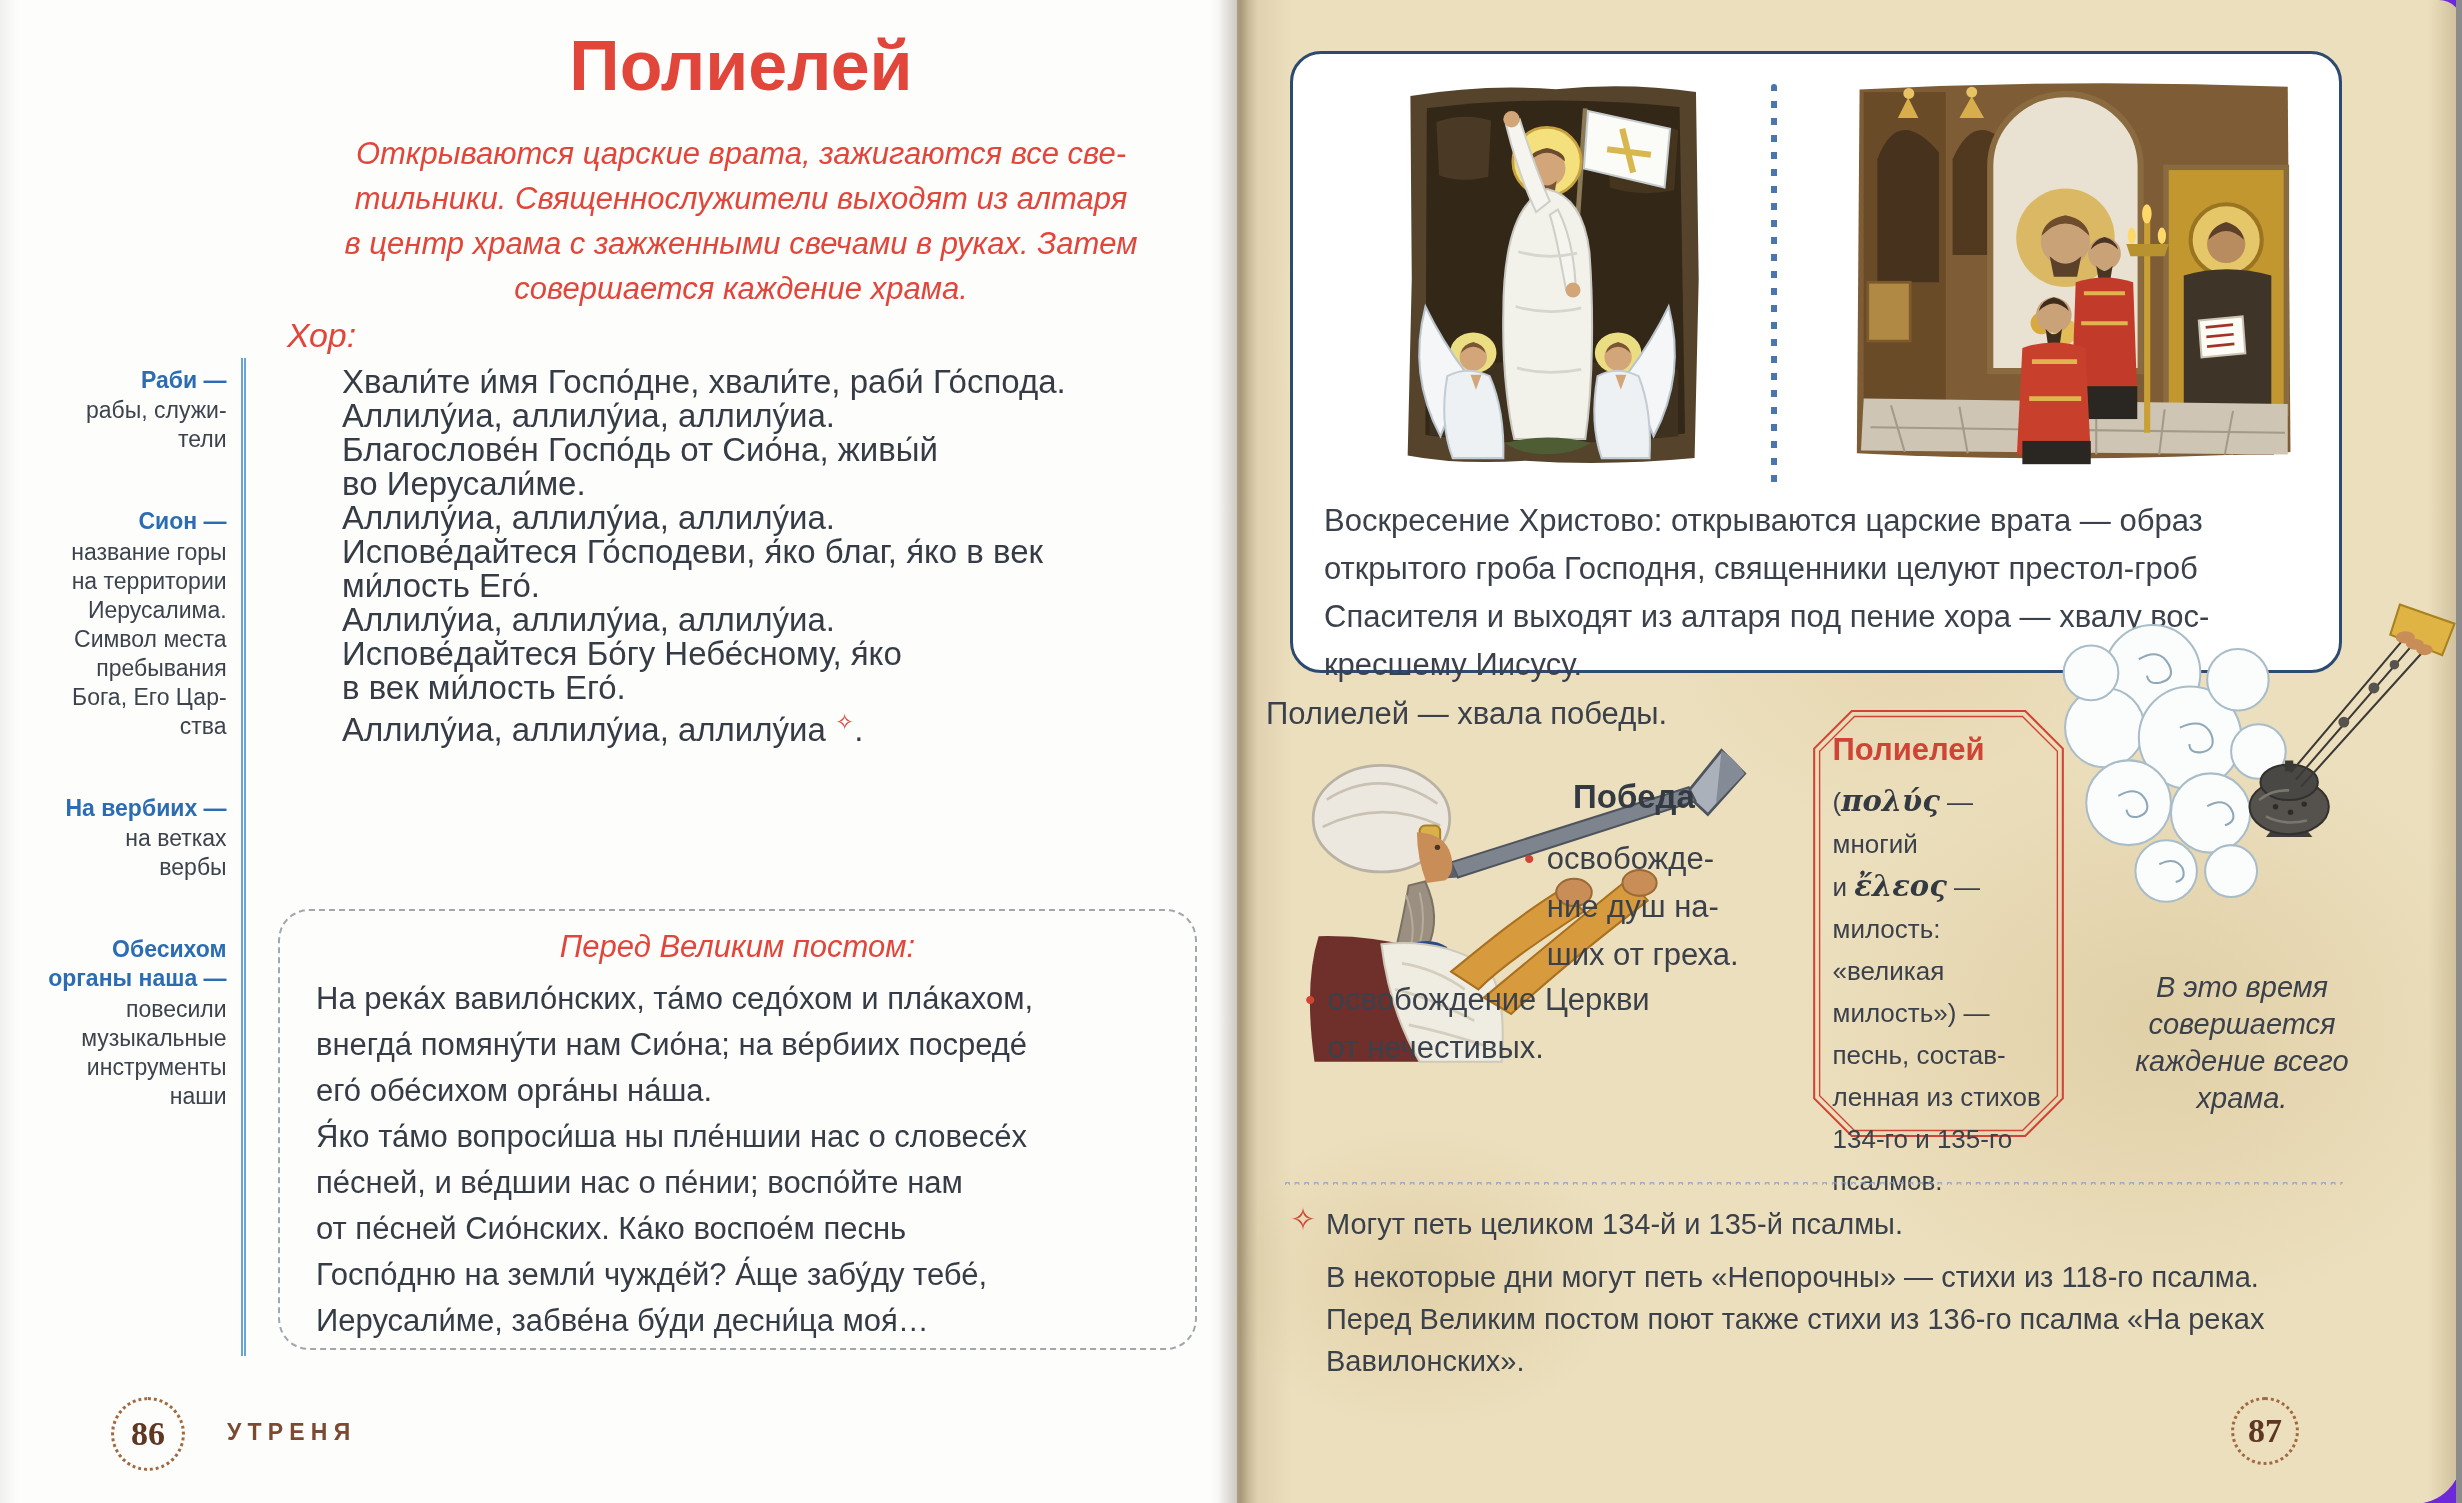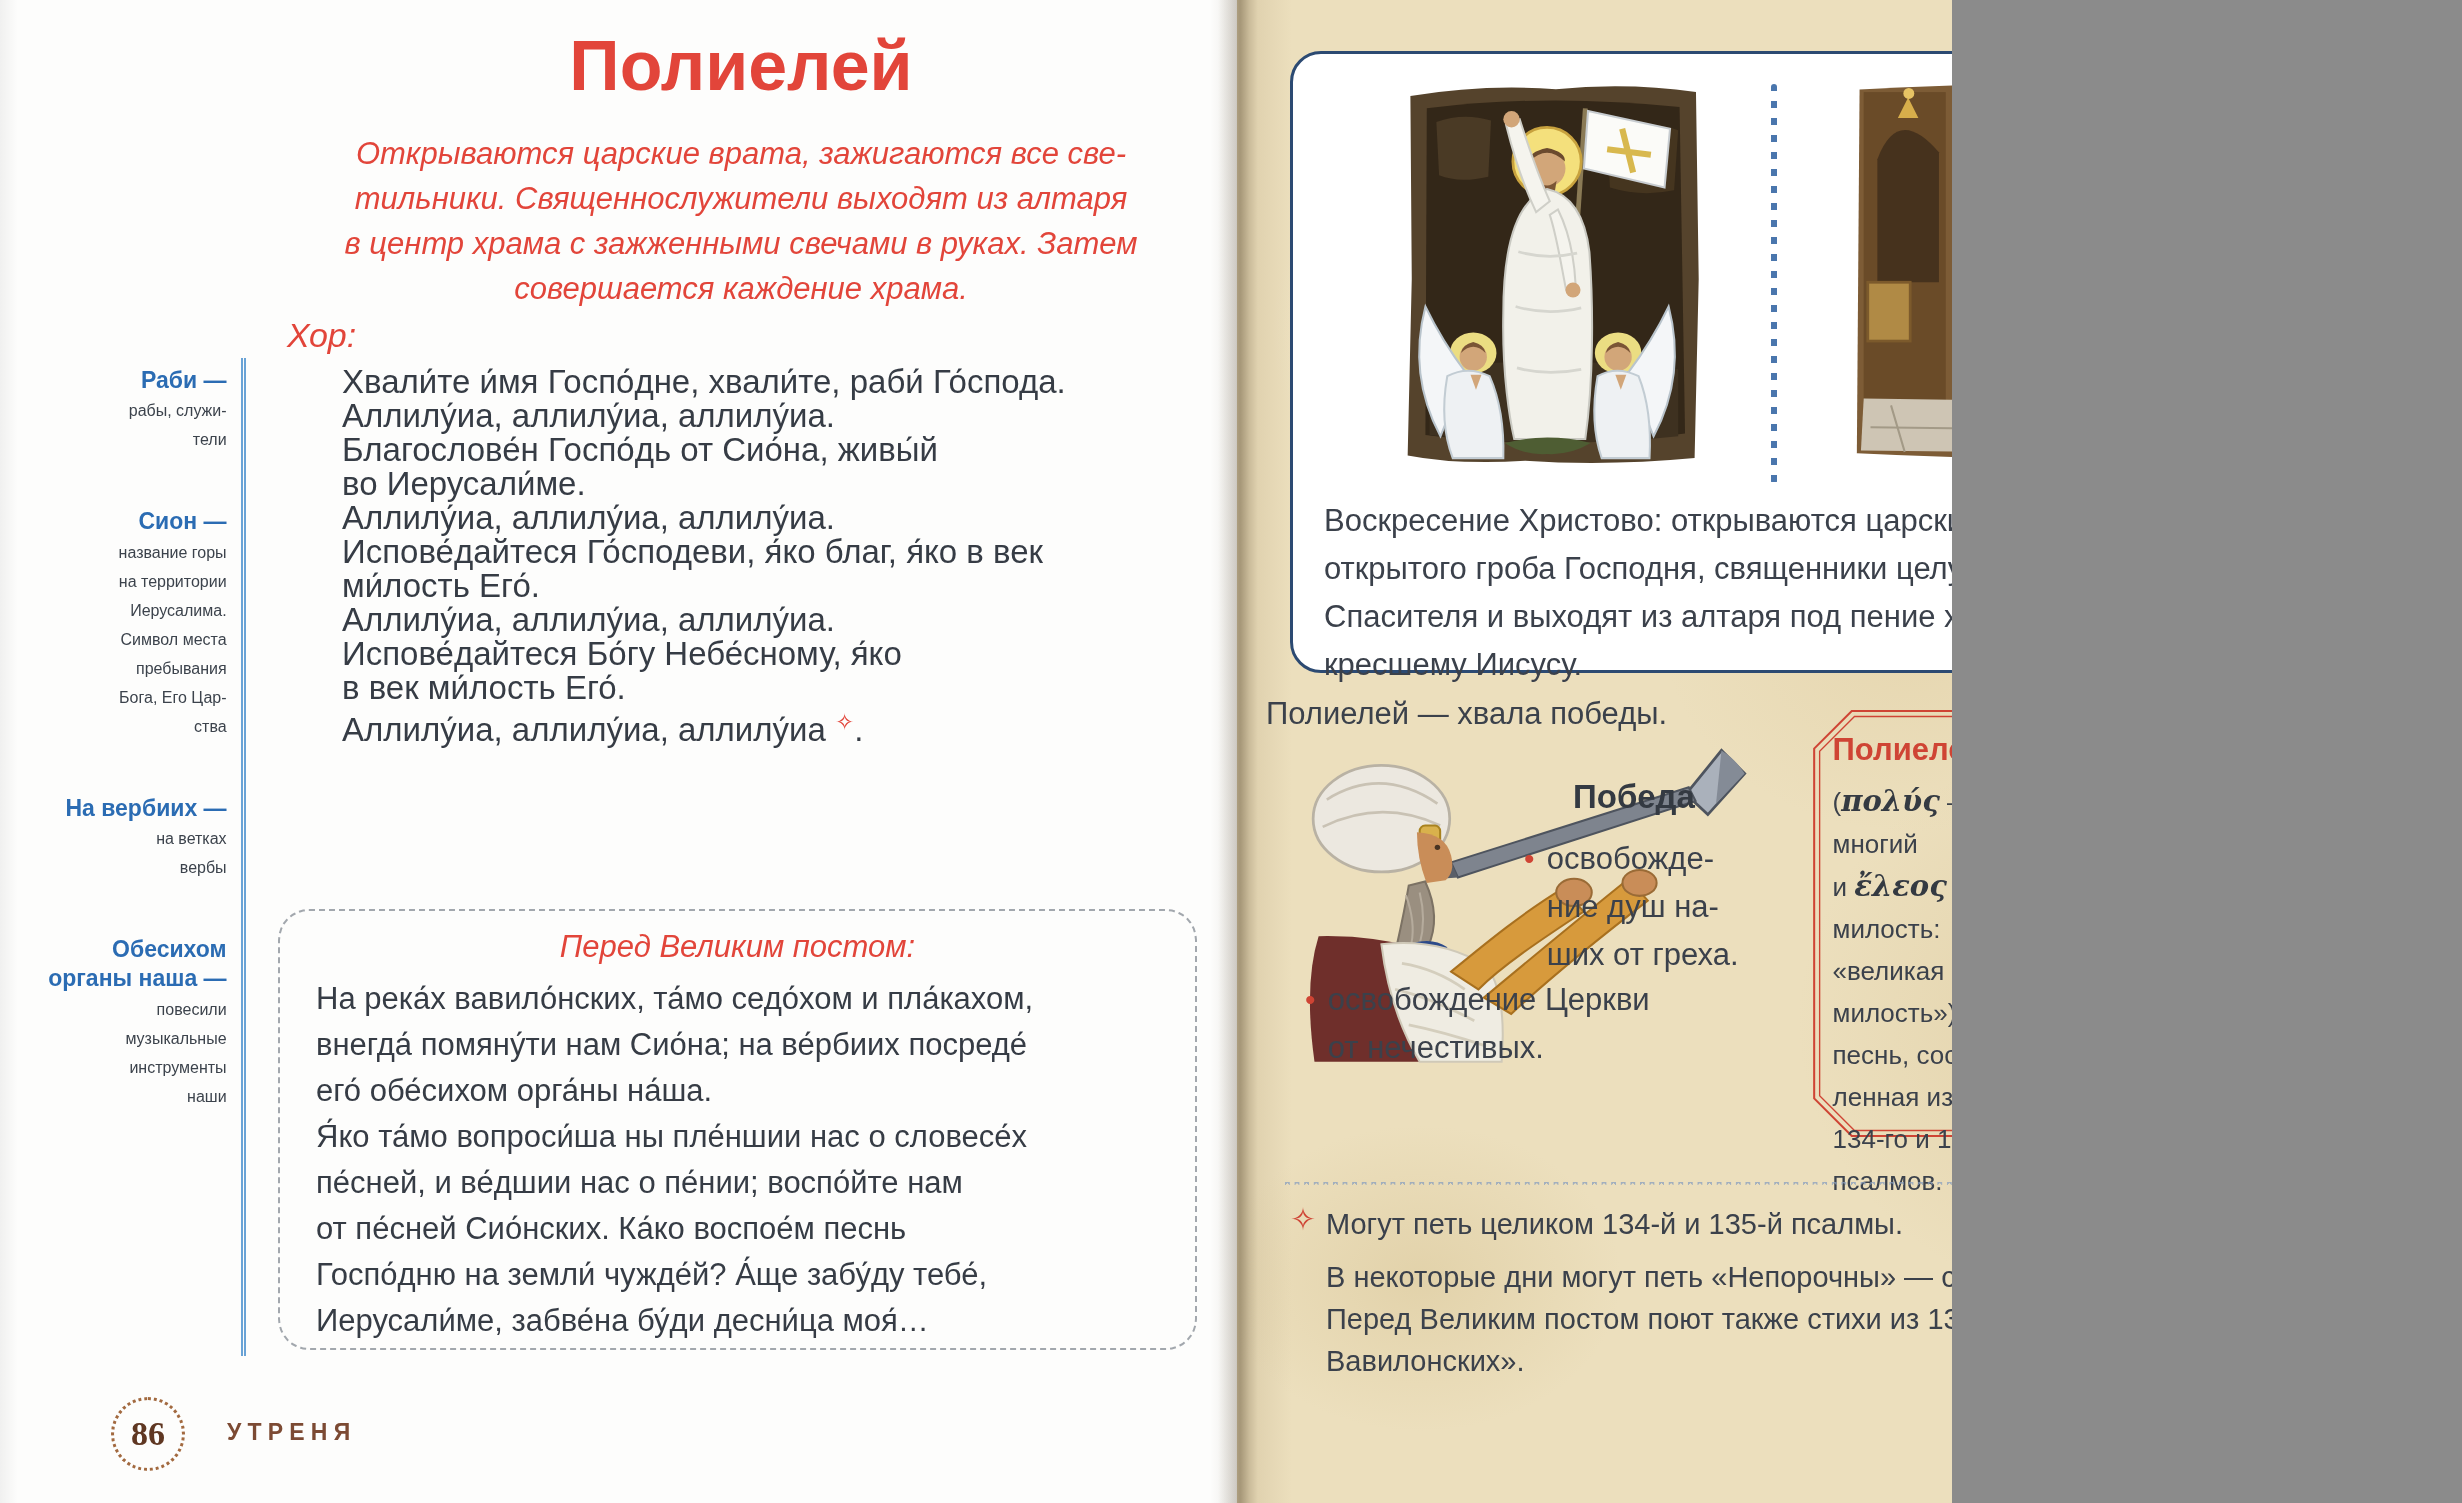--- a/index.html
+++ b/index.html
@@ -1,17 +1,17 @@
 <!DOCTYPE html>
 <html style="font-size:11px"><head>
 <meta charset="utf-8">
 <style>
   html,body{margin:0;padding:0;background:#8b8b8b;}
-  .spread{position:relative;width:1952px;height:1504px;background:#6d28d9;overflow:hidden;
-          font-family:"Liberation Sans","DejaVu Sans",sans-serif;color:#3b414b;}
+  .spread{position:relative;width:2428px;height:1504px;background:#6d28d9;overflow:hidden;
+          font-family:"Liberation Sans","DejaVu Sans",sans-serif;color:#3b414b;padding-left:28px;}
 
   
   .page-left{position:absolute;left:0;top:0;width:1237px;height:1504px;
     background:linear-gradient(90deg,rgba(0,0,0,0.05) 0,transparent 18px),
                linear-gradient(270deg,rgba(80,60,30,0.10) 0,transparent 27px),#fdfdfc;}
   .page-right{position:absolute;left:1237px;top:0;width:1225px;height:1504px;
     border-radius:0 23px 48px 0;
     background:
       linear-gradient(90deg,rgba(90,70,40,0.26) 0,rgba(120,95,55,0.10) 20.5px,transparent 55px),
       linear-gradient(270deg,rgba(120,95,55,0.28) 0,transparent 34px),
@@ -34,21 +34,21 @@
   .ref-marker{color:#e2453a;font-size:23px;vertical-align:11px;}
 
   .fastbox{position:absolute;left:278px;top:909px;width:919px;height:441px;box-sizing:border-box;
            border:2.1px dashed #a2a7ad;border-radius:31px;}
   .fastbox .fb-head{margin-top:18px;text-align:center;font-size:31px;font-style:italic;color:#e2453a;}
   .fastbox .fb-text{margin:11px 0 0 36px;font-size:31px;line-height:46px;color:#363c45;white-space:pre-line;}
 
   .sidebar{position:absolute;left:24.6px;top:366px;width:202px;text-align:right;}
   .g-entry{margin-bottom:53px;}
   .g-term{font-size:23px;font-weight:700;color:#2b6cb3;line-height:29px;white-space:pre-line;}
-  .g-def{font-size:16px;color:#3c434c;line-height:29px;white-space:pre-line;margin-top:1.4px;}
+  .g-def{font-size:23px;color:#3c434c;line-height:29px;white-space:pre-line;margin-top:1.4px;}
   .vrule{position:absolute;left:241px;top:358px;height:998px;width:0;border-left:5.5px double #6aa3d6;}
 
   .pagenum{position:absolute;width:68px;height:68px;border:3.4px dotted #a2693f;border-radius:50%;
            display:flex;align-items:center;justify-content:center;
            font-family:"Liberation Serif","DejaVu Serif",serif;font-size:34px;font-weight:700;color:#5f3722;}
   .pn-left{left:111px;top:1397px;}
   .pn-right{left:994px;top:1397px;}
   .section-label{position:absolute;left:227px;top:1419px;font-size:23px;font-weight:700;
                  letter-spacing:6.2px;color:#7c4a33;}
 

